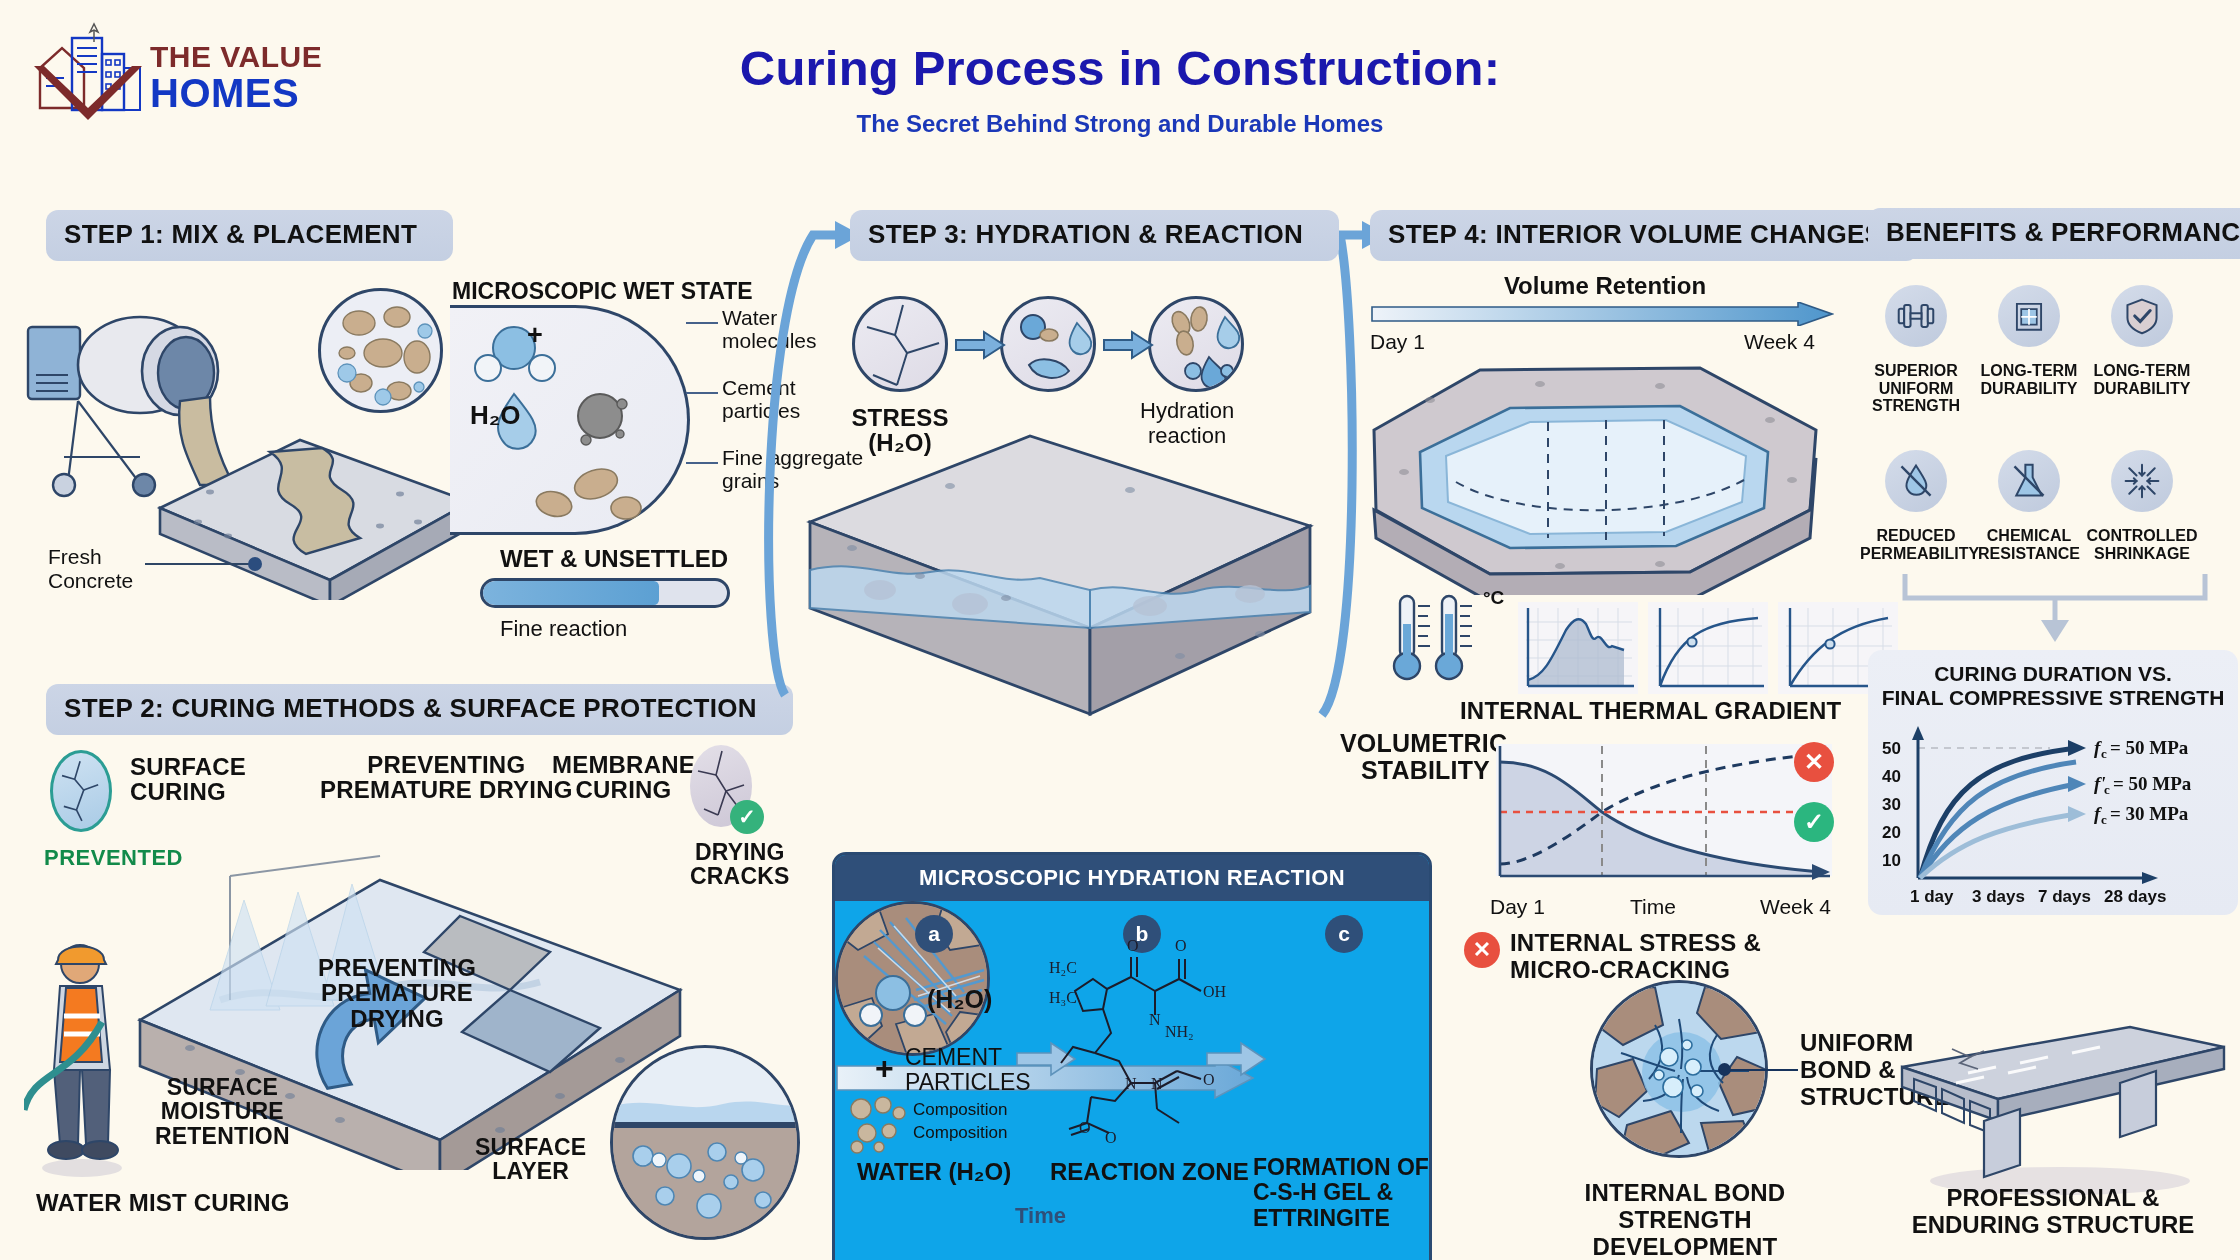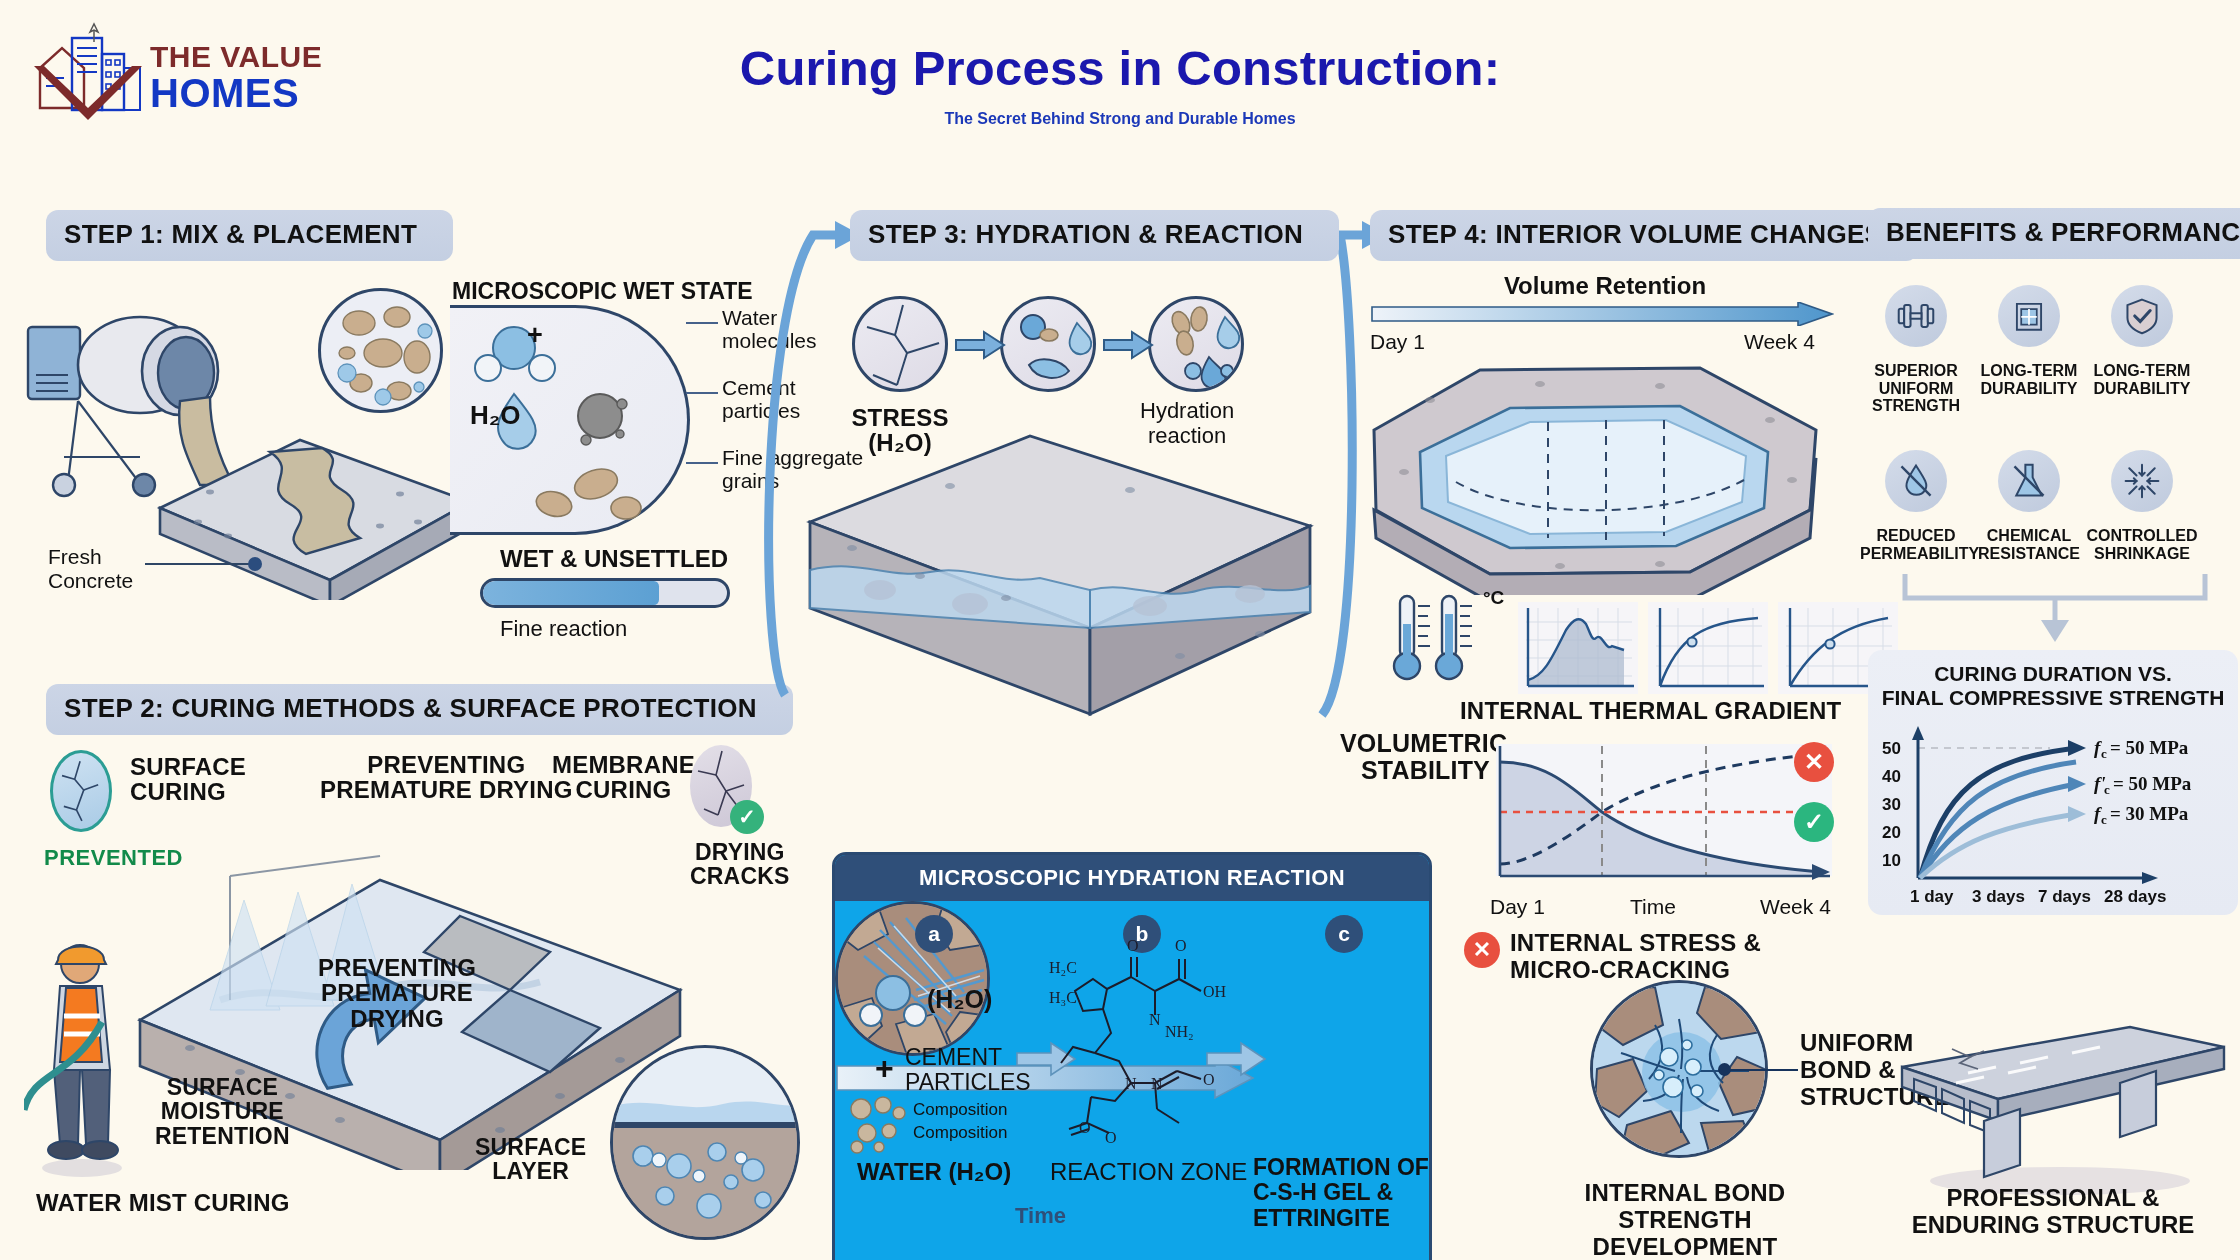--- a/index.html
+++ b/index.html
@@ -14,21 +14,21 @@
 
   
   #logo { left:28px; top:18px; width:350px; height:110px; }
   #logo-mark { position:absolute; left:0; top:2px; width:120px; height:105px; }
   #logo-text { position:absolute; left:122px; top:22px; }
   .logo-line1 { font-size:30px; font-weight:bold; letter-spacing:.5px; color:#7d2b2b; font-family:"Liberation Sans",sans-serif; }
   .logo-line2 { font-size:40px; font-weight:bold; letter-spacing:.5px; color:#1338c4; line-height:.95; }
 
   #title { left:0; top:40px; width:2240px; text-align:center; }
   #title .main { font-size:49px; font-weight:bold; color:#1b18ad; letter-spacing:.2px; }
-  #title .sub { font-size:16px; font-weight:bold; color:#1b38b8; margin-top:14px; }
+  #title .sub { font-size:24px; font-weight:bold; color:#1b38b8; margin-top:14px; }
 
   
   .pill {
     background:linear-gradient(180deg,#ccd5e6,#c4cfe2);
     border-radius:12px; padding:9px 36px 11px 18px;
     font-size:26px; font-weight:bold; letter-spacing:.3px; color:#111;
     white-space:nowrap; display:inline-block;
   }
 
   
@@ -136,21 +136,21 @@
      display:flex; align-items:center; justify-content:center; letter-spacing:.4px; }
   .mh-badge { position:absolute; width:38px; height:38px; border-radius:50%; background:#2f4f79;
      color:#fff; font-size:21px; font-weight:bold; text-align:center; line-height:38px; }
   #mhb-a { left:80px; top:60px; } #mhb-b { left:288px; top:60px; } #mhb-c { left:490px; top:60px; }
   #mh-h2o { left:92px; top:130px; font-size:25px; font-weight:bold; }
   #mh-plus { left:40px; top:195px; font-size:32px; font-weight:bold; }
   #mh-cement { left:70px; top:190px; font-size:23px; font-weight:normal; line-height:1.1; }
   #mh-comp1 { left:78px; top:245px; font-size:17px; }
   #mh-comp2 { left:78px; top:268px; font-size:17px; }
   #mh-water { left:22px; top:303px; font-size:24px; font-weight:bold; }
-  #mh-rz { left:215px; top:303px; font-size:24px; font-weight:normal; }
+  #mh-rz { left:215px; top:303px; font-size:24px; font-weight:bold; }
   #mh-form { left:418px; top:300px; width:180px; font-size:23px; font-weight:bold; line-height:1.1; }
   #mh-time { left:14px; top:337px; width:420px; height:44px; }
   #mh-timetxt { left:180px; top:348px; font-size:22px; font-weight:bold; color:#2f4f79; }
   #mh-csh { left:425px; top:118px; width:155px; height:155px; border-radius:50%;
      border:3px solid #2e4668; background:#b39e90; overflow:hidden; }
   .mharrow { position:absolute; top:186px; width:62px; height:36px; }
   #mha1 { left:180px; } #mha2 { left:370px; }
 
   
   #b-pill { left:1868px; top:208px; }

